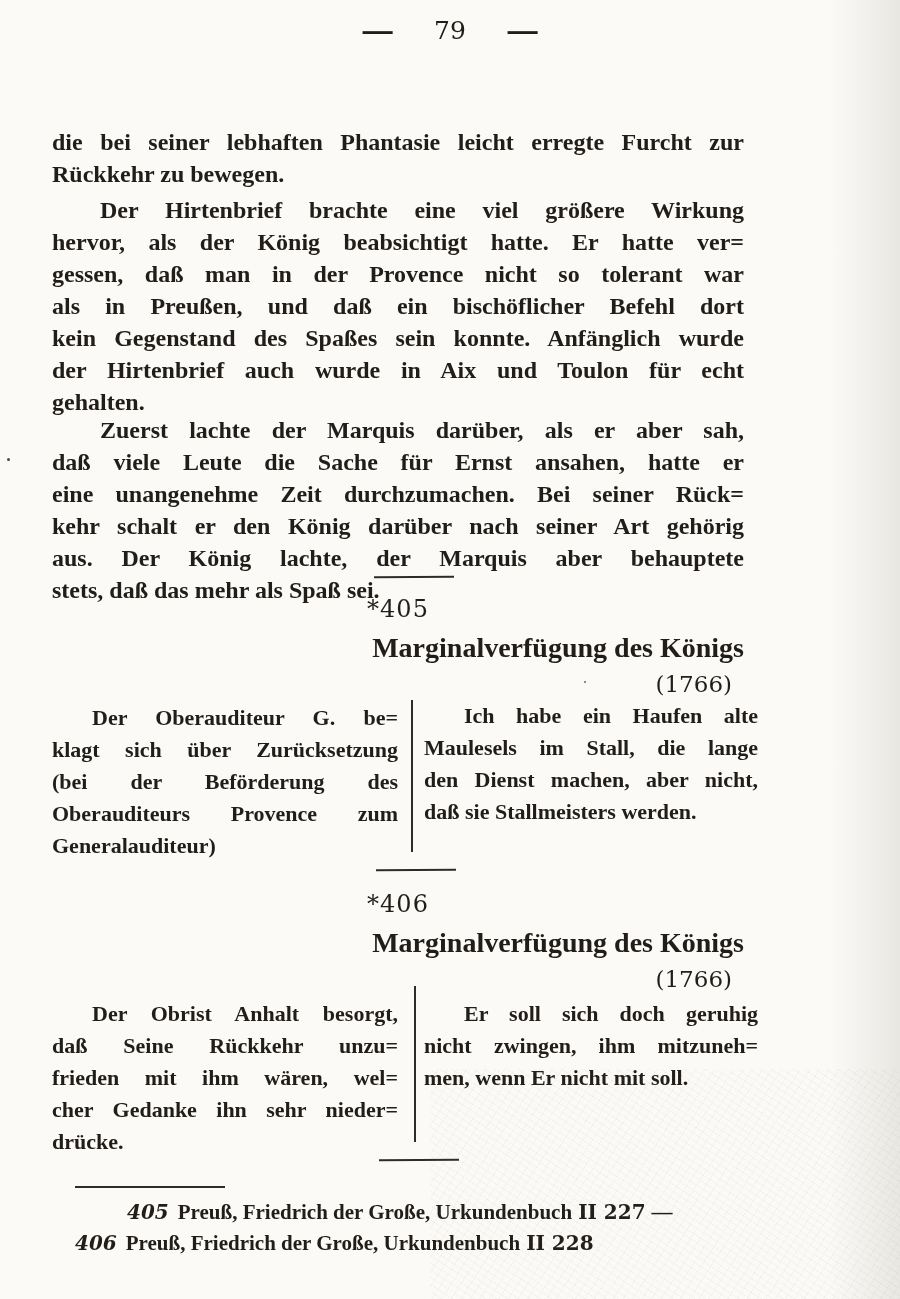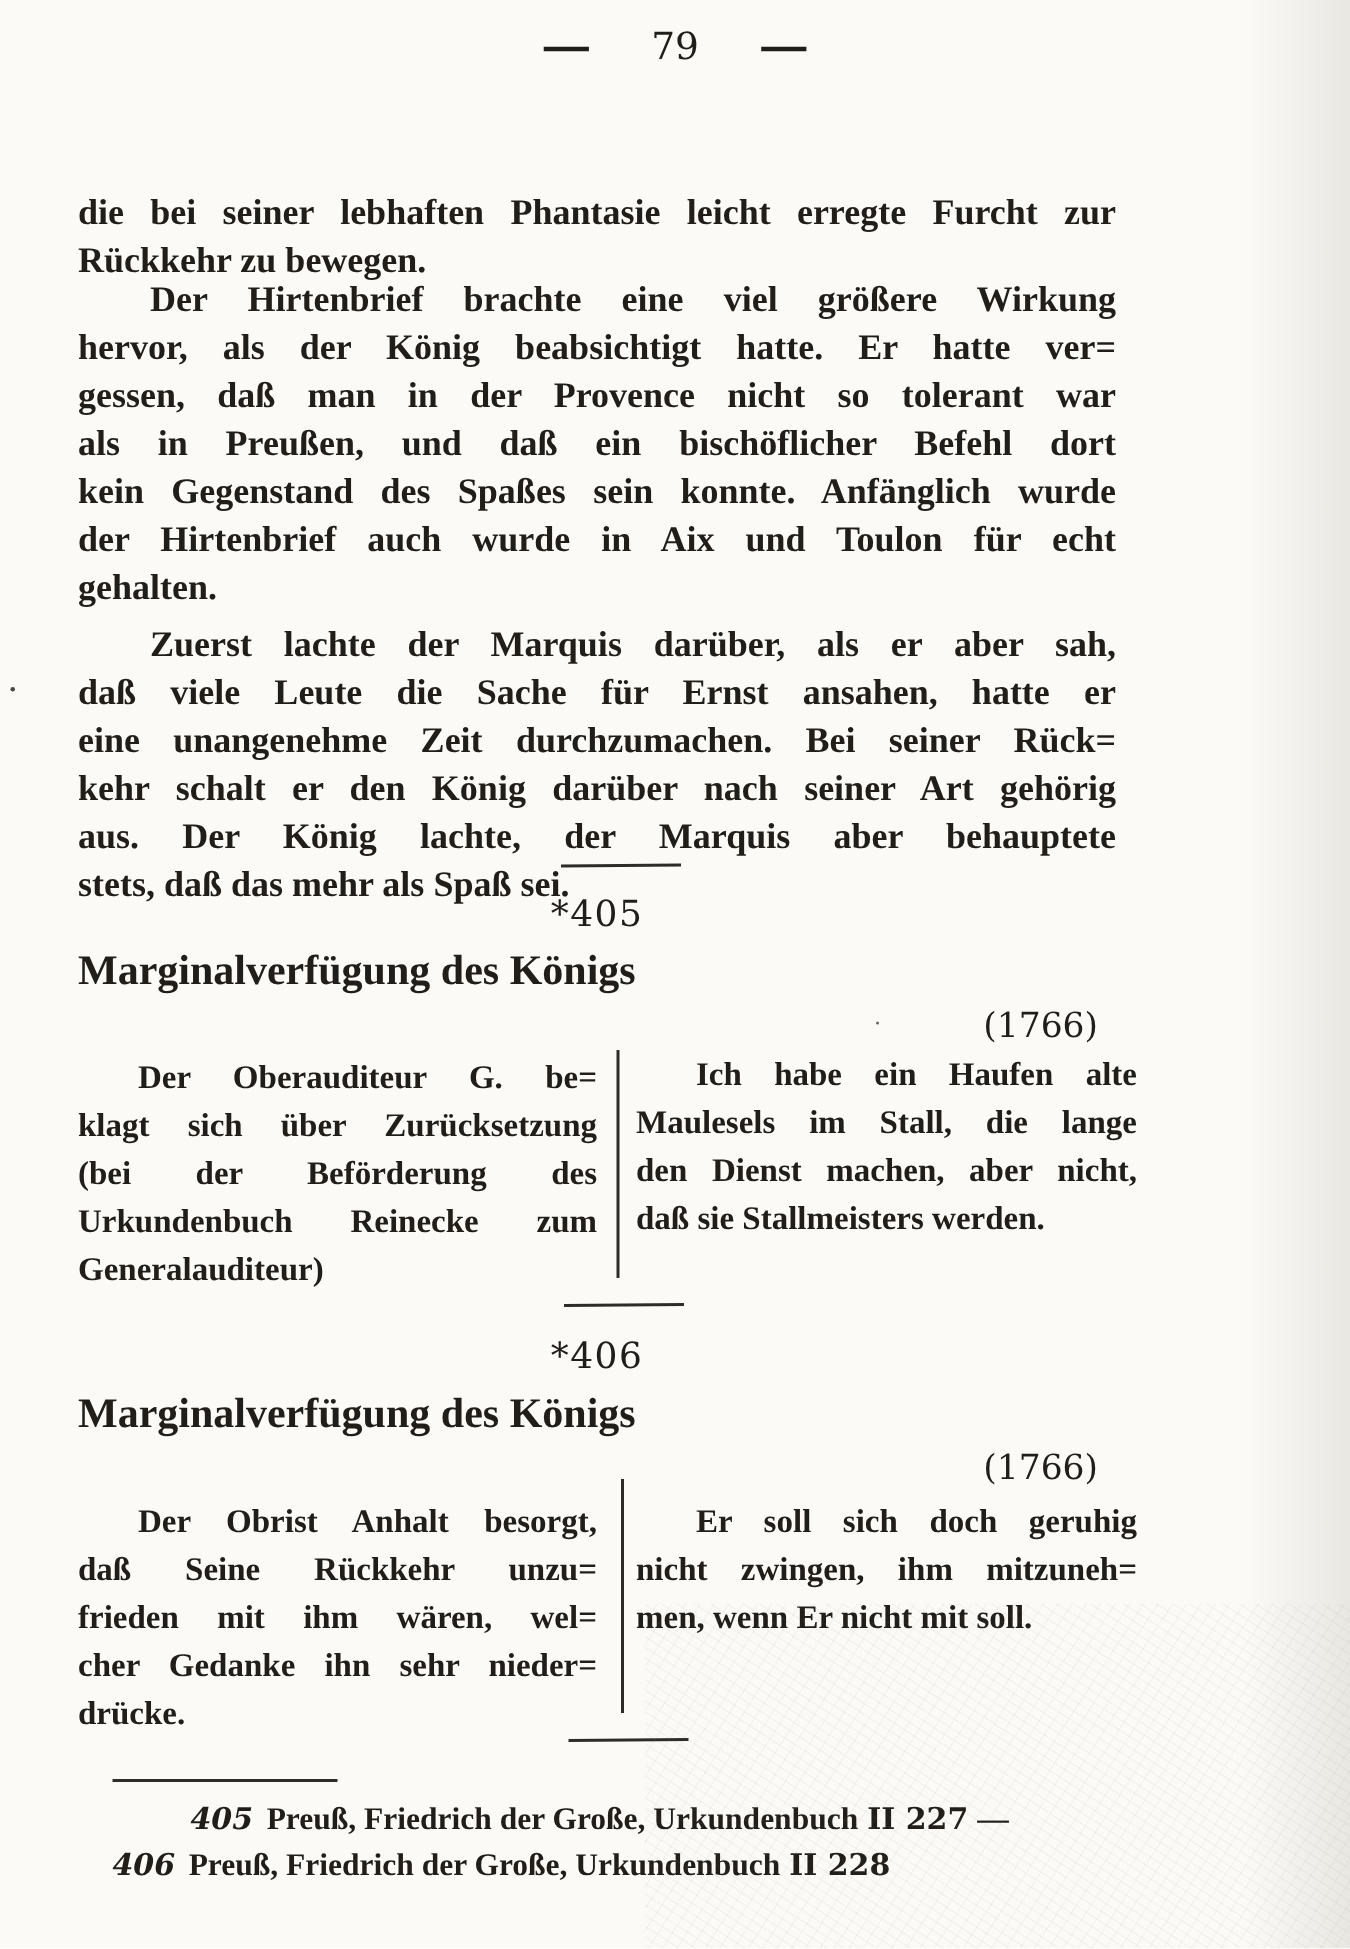--- a/index.html
+++ b/index.html
@@ -11,21 +11,21 @@
   .ln{height:32px;line-height:32px;}
   .jl{text-align:justify;text-align-last:justify;white-space:nowrap;}
   .ll{text-align:left;white-space:nowrap;}
   .ind{padding-left:48px;}
   .colL{left:52px;width:346px;font-size:22px;}
   .colR{left:424px;width:334px;font-size:22px;}
   .cind{padding-left:40px;}
   .vrule{width:2px;background:#2f2c28;}
   .crule{width:80px;height:2px;background:#2f2c28;transform:rotate(-0.4deg);}
   .sec-num{left:52px;width:692px;text-align:center;font-size:24px;letter-spacing:1px;height:30px;line-height:30px;}
-  .sec-title{left:52px;width:692px;text-align:left;font-size:28px;height:34px;line-height:34px;}
+  .sec-title{left:52px;width:692px;text-align:right;font-size:28px;height:34px;line-height:34px;}
   .sec-year{left:52px;width:692px;text-align:right;padding-right:12px;font-size:23px;height:30px;line-height:30px;box-sizing:border-box;}
   .running-head{left:0;top:16px;width:900px;display:flex;justify-content:center;align-items:center;gap:44px;font-size:25px;}
   .head-dash{display:inline-block;font-weight:bold;transform:scaleX(1.35);}
   .fn{left:75px;top:1197px;width:710px;font-size:21px;}
   .fn .ln{height:31px;line-height:31px;white-space:nowrap;}
   .fn1{padding-left:52px;}
   .fn-num{font-family:"DejaVu Serif","Liberation Serif",serif;font-style:italic;font-weight:bold;margin-right:9px;font-size:20px;}
   .fn-ref{font-family:"DejaVu Serif","Liberation Serif",serif;font-weight:bold;margin-left:6px;font-size:20px;}
   .fn-dash{margin-left:6px;font-weight:bold;}
   .speck{width:3px;height:3px;background:#4a4640;border-radius:50%;}
@@ -45,21 +45,21 @@
     <span class="head-dash">—</span>
     <span>79</span>
     <span class="head-dash">—</span>
   </div>
 
   <div class="abs body-block frak" style="top:84px;">
     <div class="ln jl">die bei seiner lebhaften Phantasie leicht erregte Furcht zur</div>
     <div class="ln ll">Rückkehr zu bewegen.</div>
   </div>
 
-  <div class="abs body-block frak" style="top:142px;">
+  <div class="abs body-block frak" style="top:152px;">
     <div class="ln jl ind">Der Hirtenbrief brachte eine viel größere Wirkung</div>
     <div class="ln jl">hervor, als der König beabsichtigt hatte. Er hatte ver=</div>
     <div class="ln jl">gessen, daß man in der Provence nicht so tolerant war</div>
     <div class="ln jl">als in Preußen, und daß ein bischöflicher Befehl dort</div>
     <div class="ln jl">kein Gegenstand des Spaßes sein konnte. Anfänglich wurde</div>
     <div class="ln jl">der Hirtenbrief auch wurde in Aix und Toulon für echt</div>
     <div class="ln ll">gehalten.</div>
   </div>
 
   <div class="abs body-block frak" style="top:372px;">
@@ -73,21 +73,21 @@
 
   <div class="abs crule" style="left:374px;top:576px;"></div>
   <div class="abs sec-num antq" style="top:594px;">*405</div>
   <div class="abs sec-title frak" style="top:631px;">Marginalverfügung des Königs</div>
   <div class="abs sec-year antq" style="top:669px;">(1766)</div>
 
   <div class="abs colL frak" style="top:702px;">
     <div class="ln jl cind">Der Oberauditeur G. be=</div>
     <div class="ln jl">klagt sich über Zurücksetzung</div>
     <div class="ln jl">(bei der Beförderung des</div>
-    <div class="ln jl">Urkundenbuch Reinecke zum</div>
+    <div class="ln jl">Oberauditeurs Provence zum</div>
     <div class="ln ll">Generalauditeur)</div>
   </div>
   <div class="abs vrule" style="left:411px;top:700px;height:152px;"></div>
   <div class="abs colR frak" style="top:700px;">
     <div class="ln jl cind">Ich habe ein Haufen alte</div>
     <div class="ln jl">Maulesels im Stall, die lange</div>
     <div class="ln jl">den Dienst machen, aber nicht,</div>
     <div class="ln ll">daß sie Stallmeisters werden.</div>
   </div>
 

